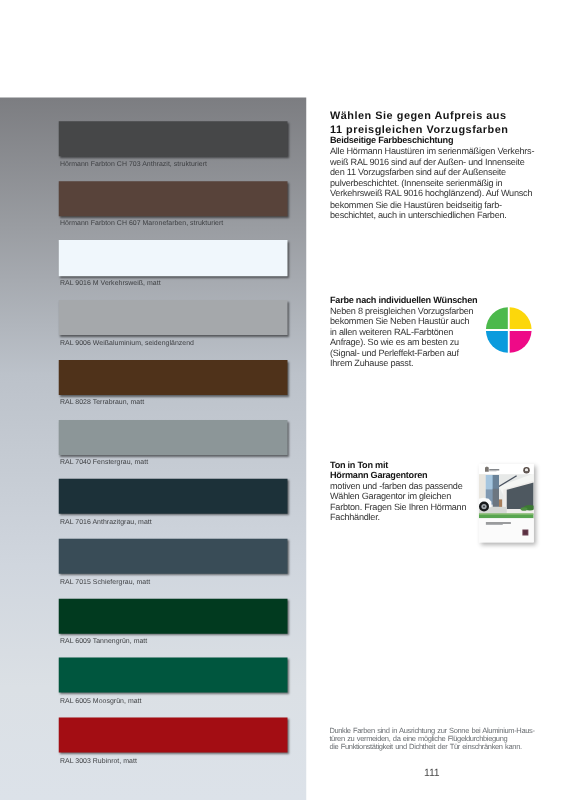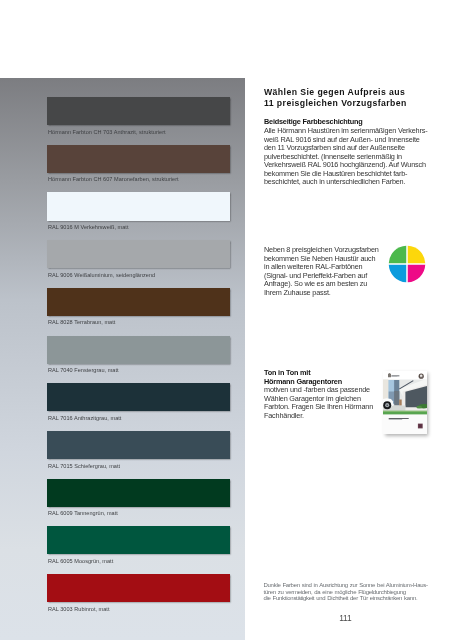--- a/index.html
+++ b/index.html
@@ -119,40 +119,41 @@
       <div class="swatch-label">RAL 3003 Rubinrot, matt</div>
     </div>
   </div>
 
   <div id="text-col">
     <h1 class="head">
       <div>Wählen Sie gegen Aufpreis aus</div>
       <div>11 preisgleichen Vorzugsfarben</div>
     </h1>
 
-    <div class="sec" style="margin-top:10px">
+    <div class="sec" style="margin-top:0">
       <div class="sec-title">Beidseitige Farbbeschichtung</div>
       <div class="sec-body">
         <div>Alle Hörmann Haustüren im serienmäßigen Verkehrs-</div>
         <div>weiß RAL 9016 sind auf der Außen- und Innenseite</div>
         <div>den 11 Vorzugsfarben sind auf der Außenseite</div>
         <div>pulverbeschichtet. (Innenseite serienmäßig in</div>
         <div>Verkehrsweiß RAL 9016 hochglänzend). Auf Wunsch</div>
-        <div>bekommen Sie die Haustüren beschichtet farb-</div>
+        <div>bekommen Sie die Haustüren beidseitig farb-</div>
         <div>beschichtet, auch in unterschiedlichen Farben.</div>
       </div>
     </div>
 
     <div class="sec" style="margin-top:59.2px">
+      <div class="sec-title">Farbe nach individuellen Wünschen</div>
       <div class="sec-body">
         <div>Neben 8 preisgleichen Vorzugsfarben</div>
         <div>bekommen Sie Neben Haustür auch</div>
         <div>in allen weiteren RAL-Farbtönen</div>
+        <div>Anfrage). So wie es am besten zu</div>
         <div>(Signal- und Perleffekt-Farben auf</div>
-        <div>Anfrage). So wie es am besten zu</div>
         <div>Ihrem Zuhause passt.</div>
       </div>
     </div>
 
     <div class="sec" style="margin-top:71.8px">
       <div class="sec-title">
         <div>Ton in Ton mit</div>
         <div>Hörmann Garagentoren</div>
       </div>
       <div class="sec-body">

